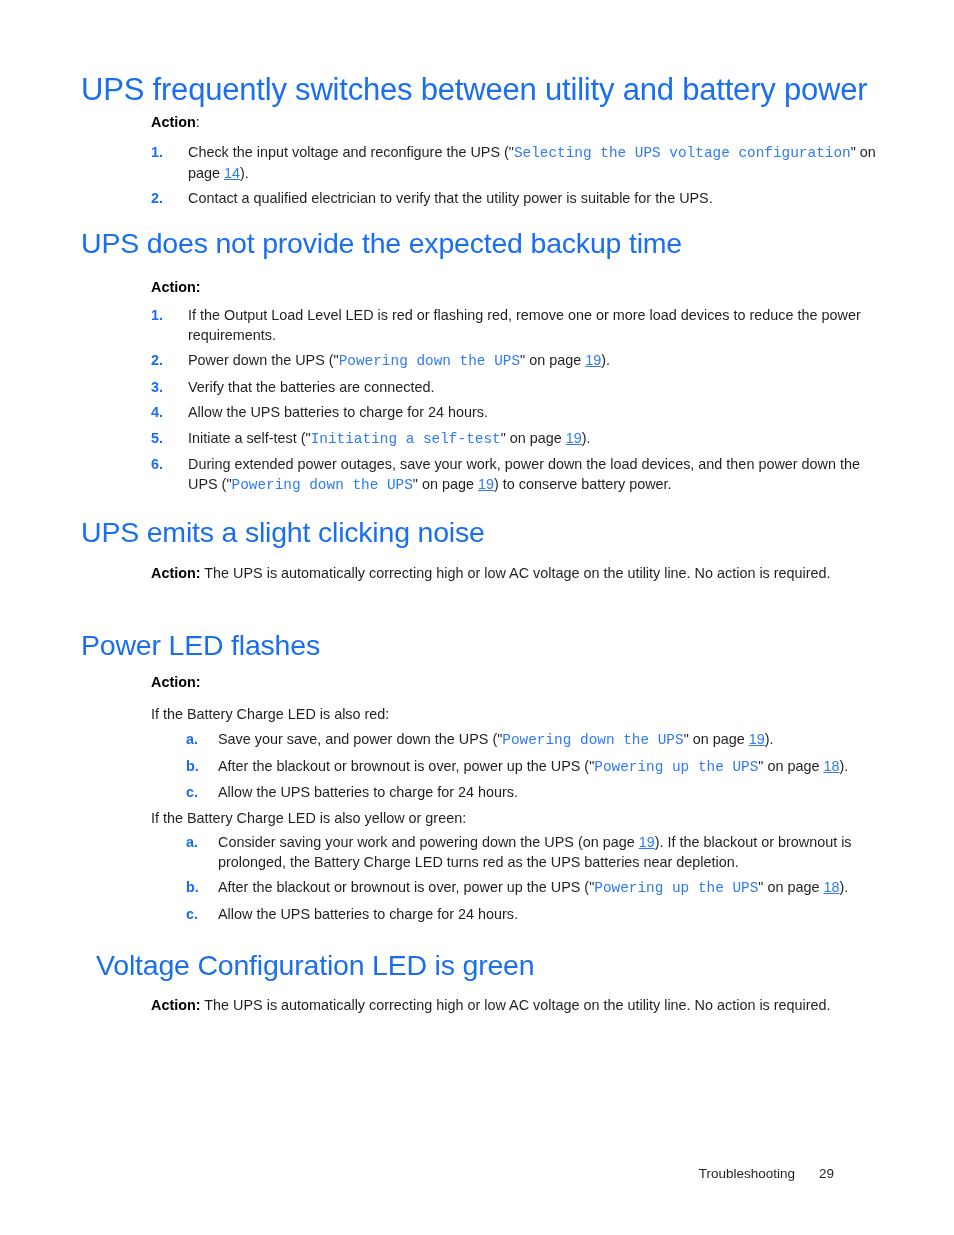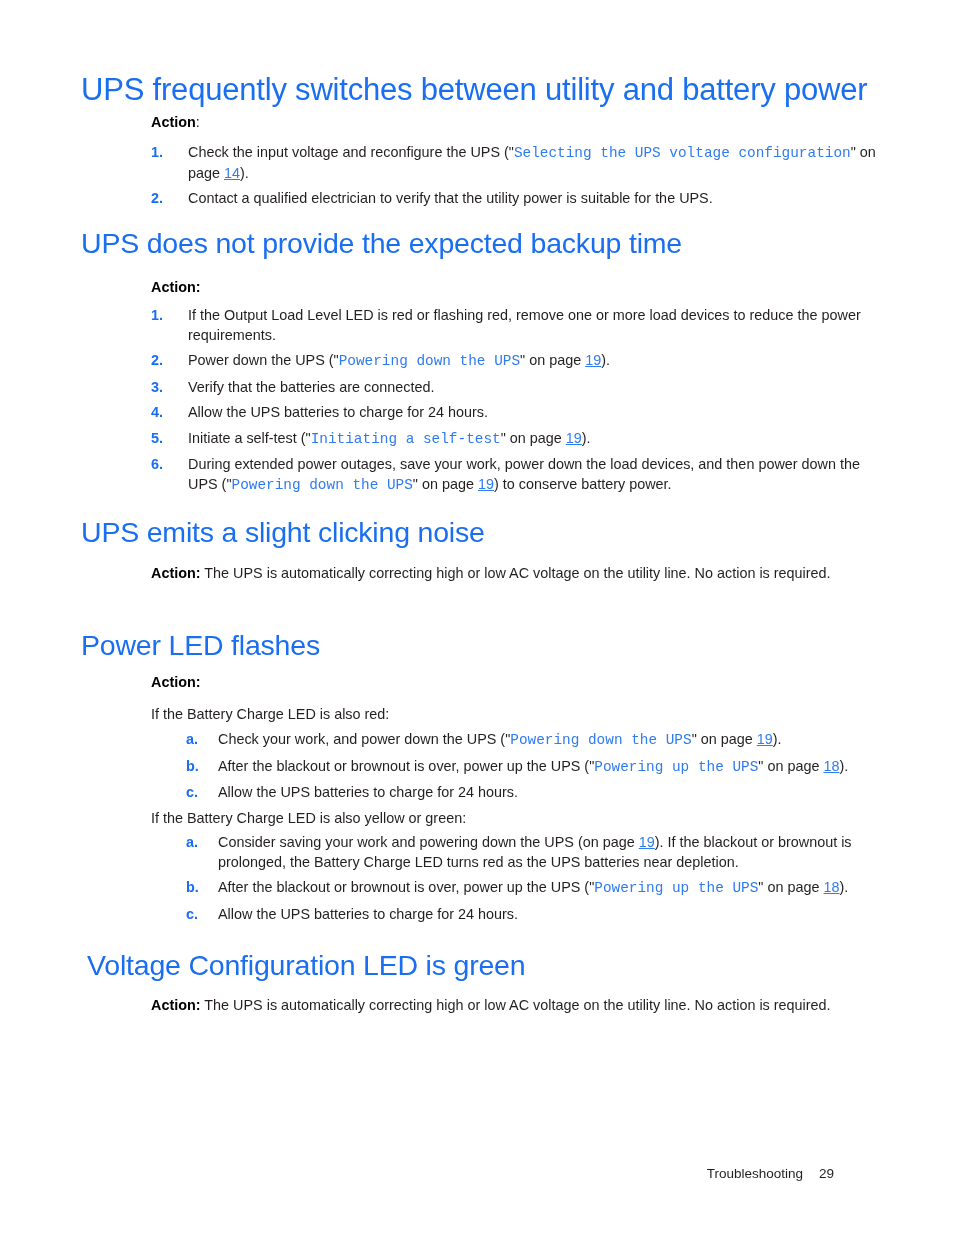--- a/index.html
+++ b/index.html
@@ -99,21 +99,21 @@
     right: 0;
     bottom: 52px;
     text-align: right;
     padding-right: 84px;
     font-size: 13.5px;
     color: #231f20;
     line-height: 18px;
   }
   .footer .fpage {
     display: inline-block;
-    margin-left: 16px;
+    margin-left: 24px;
   }
 </style>
 </head>
 <body>
 
 <div class="page">
 
   <div class="abs" style="left:81px; top:70px; width:800px;">
     <h1 class="section-title">UPS frequently switches between utility and battery power</h1>
   </div>
@@ -182,21 +182,21 @@
 
   <div class="abs body-block" style="left:151px; top:673px; width:725px;">
     <span class="lbl-action">Action:</span>
   </div>
 
   <div class="abs body-block" style="left:151px; top:705px; width:725px;">If the Battery Charge LED is also red:</div>
 
   <ol class="alpha-list abs" style="left:186px; top:730px; width:690px;">
     <li style="padding-left:32px; margin-bottom:6px;">
       <span class="marker">a.</span>
-      <span><span>Check your work, and power down the UPS ("</span><a class="xref" href="#">Powering down the UPS</a><span>" on page </span><a class="pgnum" href="#">19</a><span>).</span></span>
+      <span><span>Save your save, and power down the UPS ("</span><a class="xref" href="#">Powering down the UPS</a><span>" on page </span><a class="pgnum" href="#">19</a><span>).</span></span>
     </li>
     <li style="padding-left:32px; margin-bottom:6px;">
       <span class="marker">b.</span>
       <span><span>After the blackout or brownout is over, power up the UPS ("</span><a class="xref" href="#">Powering up the UPS</a><span>" on page </span><a class="pgnum" href="#">18</a><span>).</span></span>
     </li>
     <li style="padding-left:32px;">
       <span class="marker">c.</span>
       <span>Allow the UPS batteries to charge for 24 hours.</span>
     </li>
   </ol>
@@ -211,21 +211,21 @@
     <li style="padding-left:32px; margin-bottom:6px;">
       <span class="marker">b.</span>
       <span><span>After the blackout or brownout is over, power up the UPS ("</span><a class="xref" href="#">Powering up the UPS</a><span>" on page </span><a class="pgnum" href="#">18</a><span>).</span></span>
     </li>
     <li style="padding-left:32px;">
       <span class="marker">c.</span>
       <span>Allow the UPS batteries to charge for 24 hours.</span>
     </li>
   </ol>
 
-  <div class="abs" style="left:87px; top:946px; width:800px;">
+  <div class="abs" style="left:96px; top:946px; width:800px;">
     <h2 class="section-title">Voltage Configuration LED is green</h2>
   </div>
 
   <div class="abs body-block" style="left:151px; top:996px; width:700px;">
     <span class="lbl-action">Action:</span><span> The UPS is automatically correcting high or low AC voltage on the utility line. No action is required.</span>
   </div>
 
   <div class="footer">
     <span>Troubleshooting</span><span class="fpage">29</span>
   </div>

